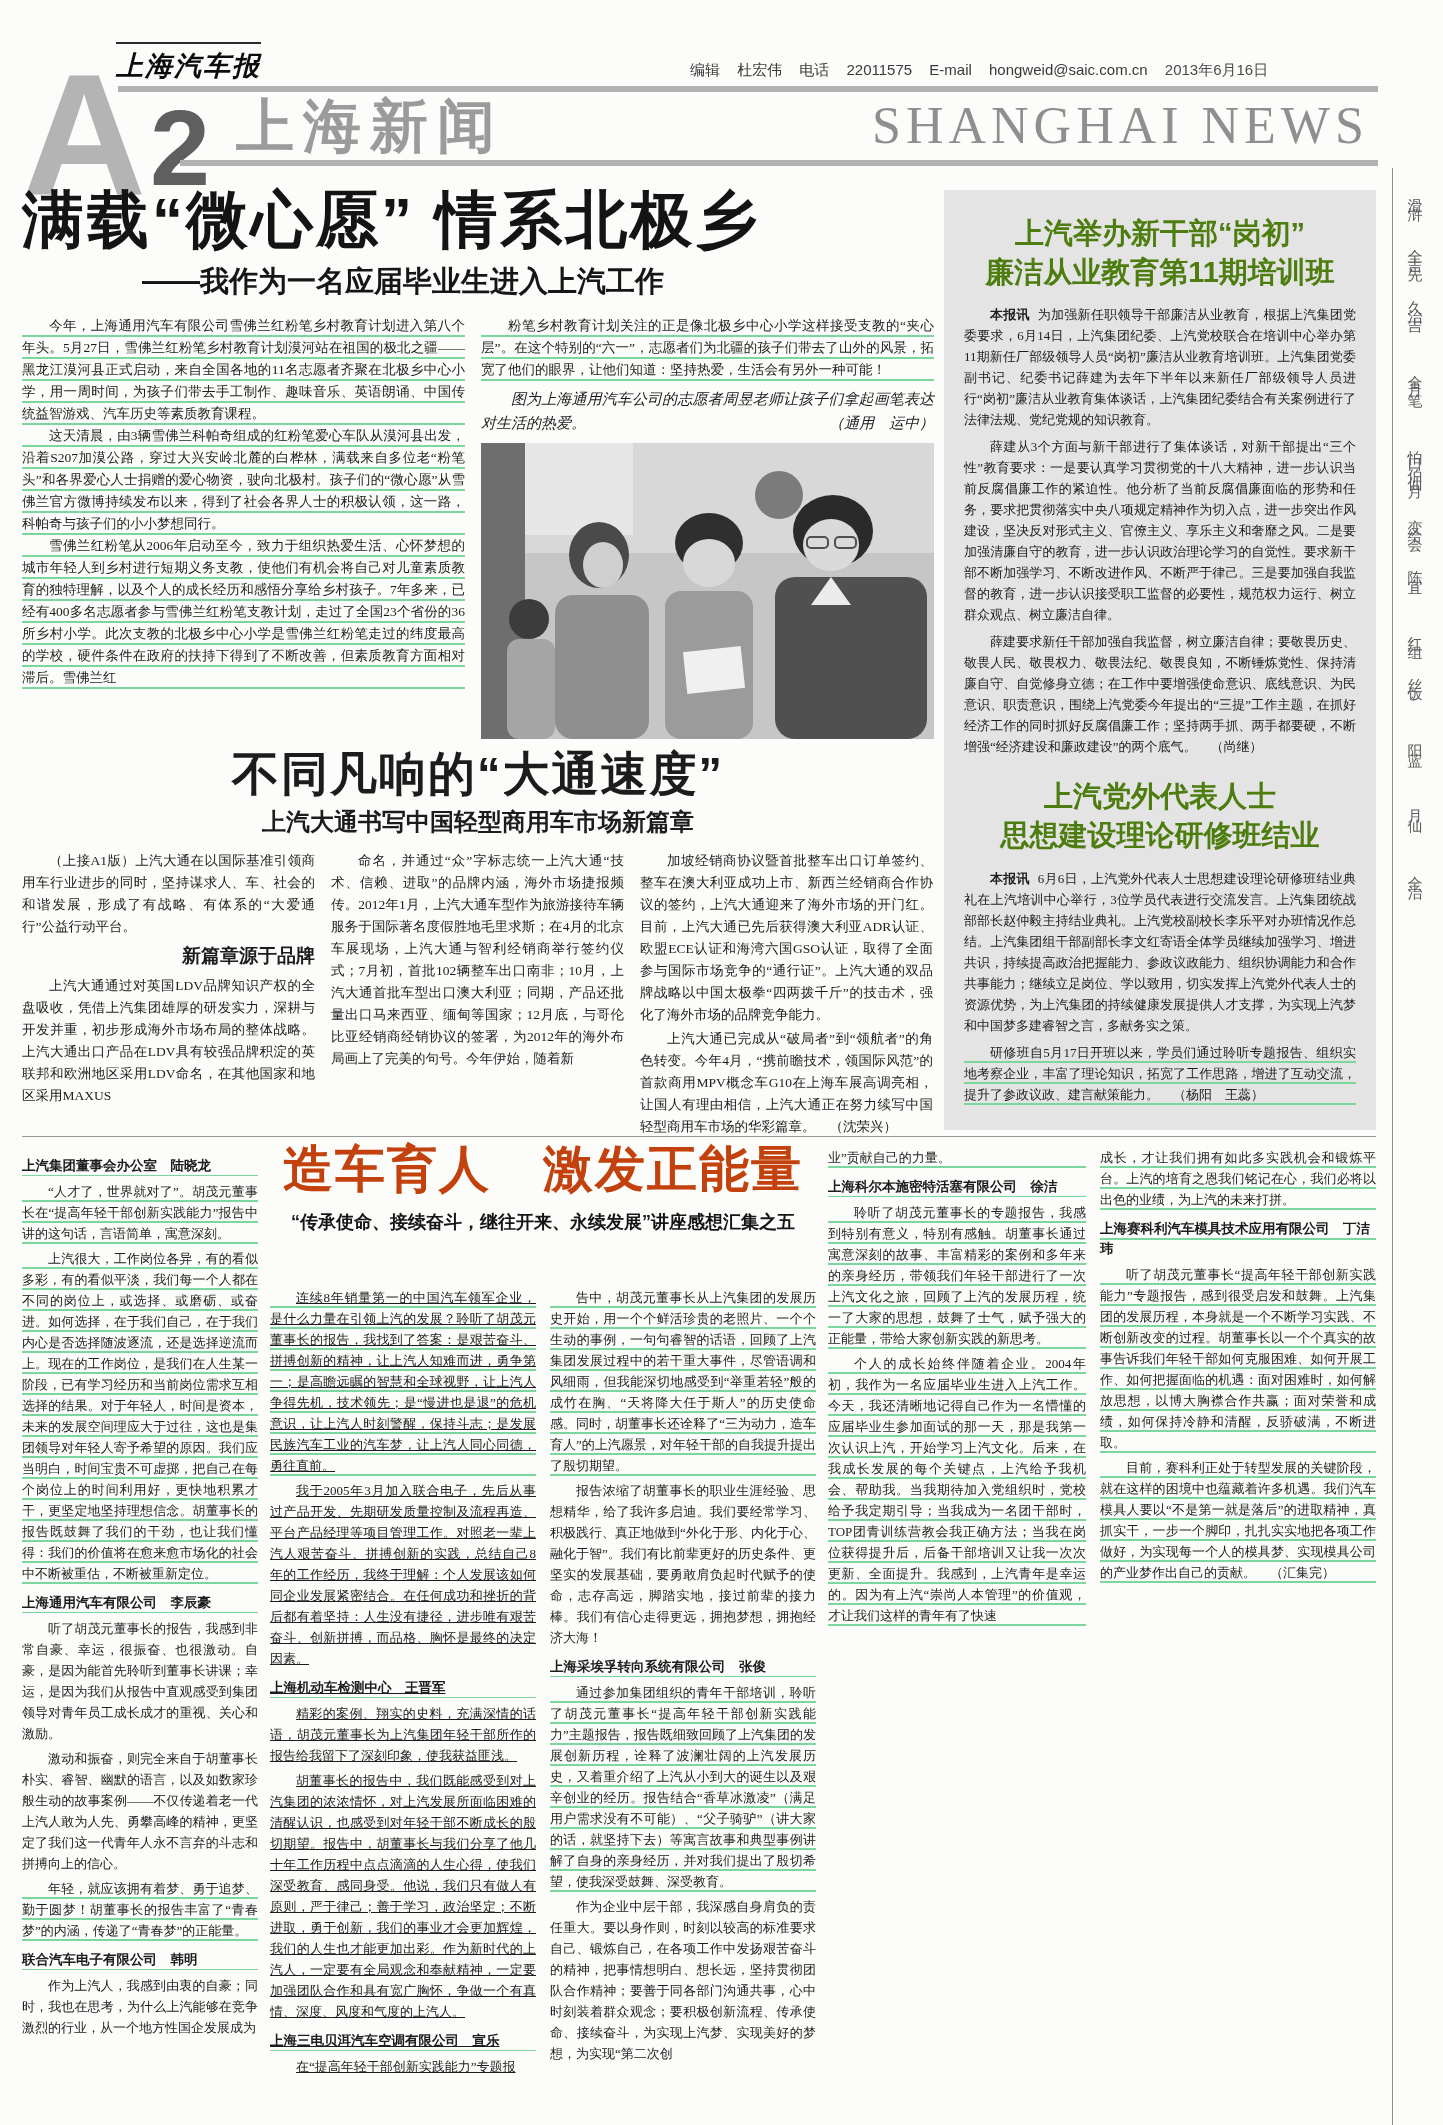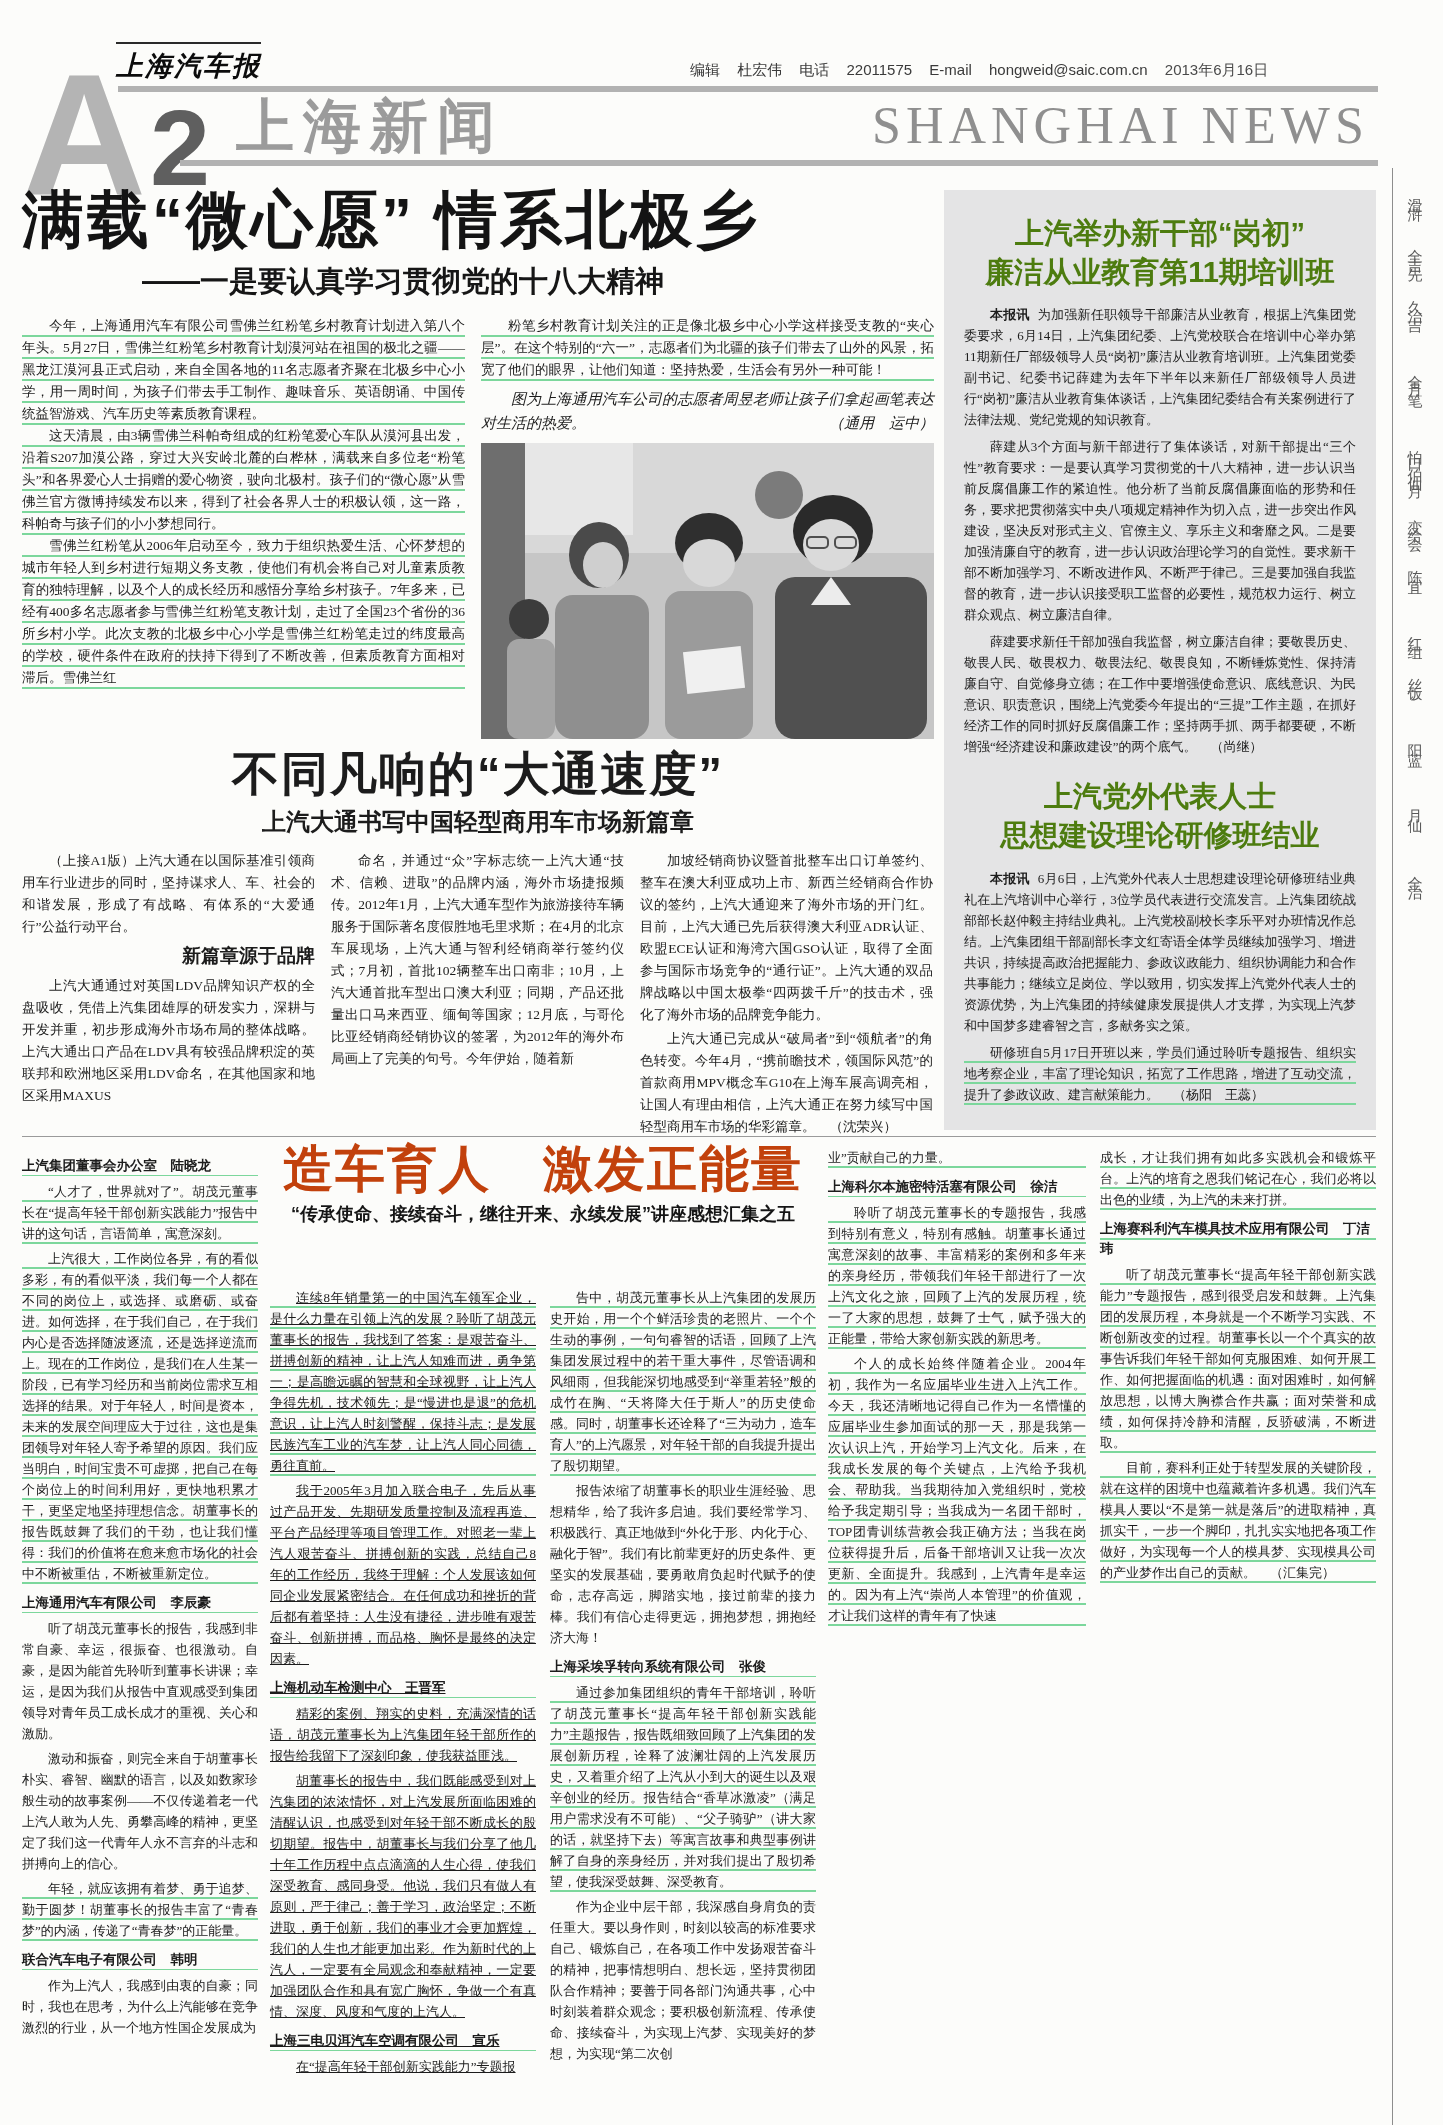--- a/index.html
+++ b/index.html
@@ -56,21 +56,21 @@
   .bottom .p{font-size:13px;line-height:21px;margin-bottom:4px;}
   .byl{font:bold 13.5px/20px "Liberation Sans",sans-serif;margin:9px 0 5px;text-indent:0;text-align:left;}
   .bcol{position:absolute;}
   .bcolA{left:0;top:10px;width:236px;}
   .bcolB{left:248px;top:150px;width:266px;text-decoration:underline;}
   .bcolC{left:528px;top:150px;width:266px;}
   .bcolD{left:806px;top:10px;width:258px;}
   .bcolE{left:1078px;top:10px;width:276px;}
   .bhead{position:absolute;left:248px;top:4px;width:546px;text-align:center;}
   .bhead h1{margin:0;font:bold 50px/1.15 "Liberation Sans",sans-serif;letter-spacing:2px;color:#c2410c;}
-  .bsub{margin-top:4px;font:bold 18px/1.3 "Liberation Sans",sans-serif;color:#151515;}
+  .bsub{margin-top:12px;font:bold 18px/1.3 "Liberation Sans",sans-serif;color:#151515;}
   
   .edge{position:absolute;left:1392px;top:168px;width:50px;height:1957px;border-left:1px solid #8d8d8d;}
   .edgetext{writing-mode:vertical-rl;margin:18px auto 0;font-size:15px;line-height:1;
         letter-spacing:9px;color:#5a5a5a;height:1900px;margin-left:14px;}
 </style>
 </head>
 <body>
 
 <div class="page">
 
@@ -88,21 +88,21 @@
     <div class="rule rule1"></div>
     <div class="bigA">A</div>
     <div class="big2">2</div>
     <div class="secCn">上海新闻</div>
     <div class="secEn">SHANGHAI NEWS</div>
     <div class="rule rule2"></div>
   </header>
 
   <section class="lead">
     <h1>满载“微心愿” 情系北极乡</h1>
-    <h2>——一是要认真学习贯彻党的十八大精神</h2>
+    <h2>——我作为一名应届毕业生进入上汽工作</h2>
     <div class="cols">
       <div class="c1">
         <p class="p u22">今年，上海通用汽车有限公司雪佛兰红粉笔乡村教育计划进入第八个年头。5月27日，雪佛兰红粉笔乡村教育计划漠河站在祖国的极北之疆——黑龙江漠河县正式启动，来自全国各地的11名志愿者齐聚在北极乡中心小学，用一周时间，为孩子们带去手工制作、趣味音乐、英语朗诵、中国传统益智游戏、汽车历史等素质教育课程。</p>
         <p class="p u22">这天清晨，由3辆雪佛兰科帕奇组成的红粉笔爱心车队从漠河县出发，沿着S207加漠公路，穿过大兴安岭北麓的白桦林，满载来自多位老“粉笔头”和各界爱心人士捐赠的爱心物资，驶向北极村。孩子们的“微心愿”从雪佛兰官方微博持续发布以来，得到了社会各界人士的积极认领，这一路，科帕奇与孩子们的小小梦想同行。</p>
         <p class="p u22">雪佛兰红粉笔从2006年启动至今，致力于组织热爱生活、心怀梦想的城市年轻人到乡村进行短期义务支教，使他们有机会将自己对儿童素质教育的独特理解，以及个人的成长经历和感悟分享给乡村孩子。7年多来，已经有400多名志愿者参与雪佛兰红粉笔支教计划，走过了全国23个省份的36所乡村小学。此次支教的北极乡中心小学是雪佛兰红粉笔走过的纬度最高的学校，硬件条件在政府的扶持下得到了不断改善，但素质教育方面相对滞后。雪佛兰红</p>
       </div>
       <div class="c2">
         <p class="p u22">粉笔乡村教育计划关注的正是像北极乡中心小学这样接受支教的“夹心层”。在这个特别的“六一”，志愿者们为北疆的孩子们带去了山外的风景，拓宽了他们的眼界，让他们知道：坚持热爱，生活会有另外一种可能！</p>
         <p class="caption"><span>图为上海通用汽车公司的志愿者周昱老师让孩子们拿起画笔表达对生活的热爱。</span><span class="credit">（通用　运中）</span></p>
         <div class="photo">

